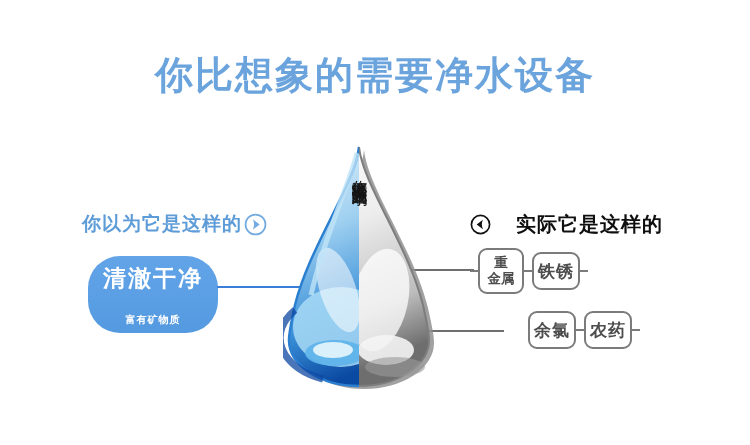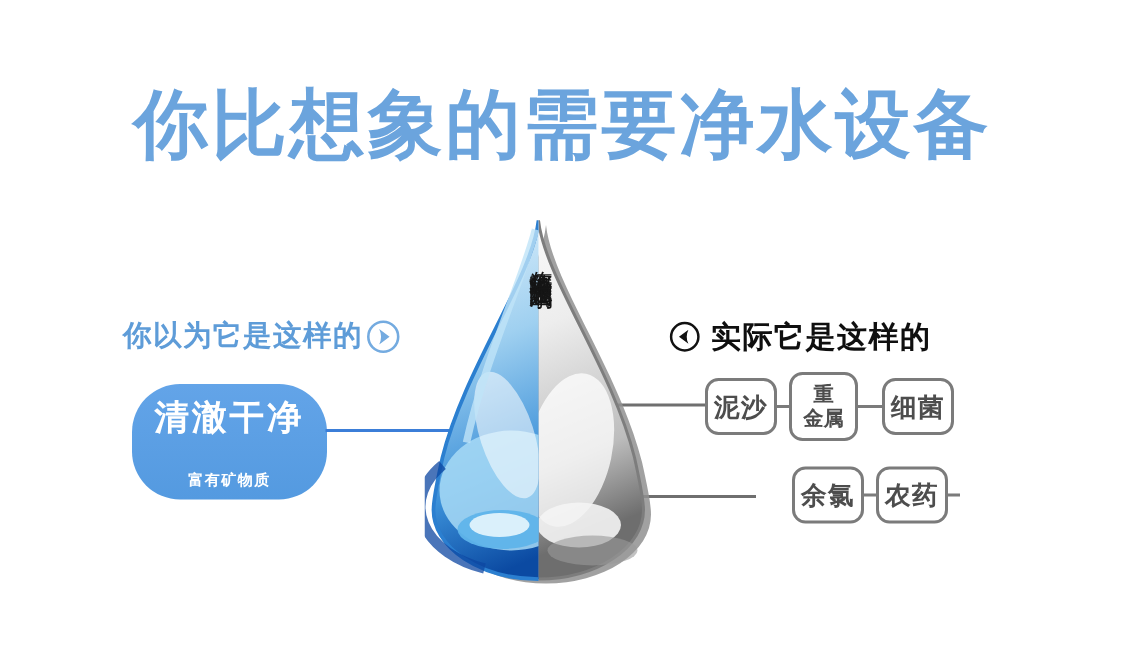--- a/index.html
+++ b/index.html
@@ -2,21 +2,21 @@
 <html><head>
 <meta charset="utf-8">
 <style>
   html,body{margin:0;padding:0;background:#fff;}
   .stage{
     position:relative;width:750px;height:445px;background:#ffffff;overflow:hidden;
     font-family:"Liberation Sans","DejaVu Sans",sans-serif;
   }
   .title{
     position:absolute;top:50px;left:0;width:750px;text-align:center;
-    font-size:50px;font-weight:bold;color:#6ba4dd;letter-spacing:2px;white-space:nowrap;
+    font-size:38px;font-weight:bold;color:#6ba4dd;letter-spacing:2px;white-space:nowrap;
   }
   
   .left-header{
     position:absolute;left:82px;top:211px;display:flex;align-items:center;gap:2px;
   }
   .left-header .txt{font-size:19px;font-weight:bold;color:#5e9cd8;letter-spacing:1px;}
   .arrow-badge{width:23px;height:23px;display:block;}
   .clean-card{
     position:absolute;left:88px;top:256px;width:130px;height:77px;
     background:linear-gradient(180deg,#63a4e8,#549ae0);border-radius:32px;
@@ -32,21 +32,21 @@
   
   .drop{position:absolute;left:283px;top:145px;width:152px;height:246px;z-index:2;}
   .drop-question{
     position:absolute;left:352px;top:168px;z-index:3;
     writing-mode:vertical-rl;text-orientation:upright;
     font-family:"Liberation Serif","DejaVu Serif",serif;
     font-size:15.5px;color:#151515;letter-spacing:1px;line-height:1;
   }
   
   .right-header{
-    position:absolute;left:446px;top:211px;display:flex;align-items:center;gap:7px;
+    position:absolute;left:470px;top:211px;display:flex;align-items:center;gap:25px;
   }
   .right-header .txt{font-size:20px;font-weight:bold;color:#0f0f0f;letter-spacing:1px;}
   .pill-row{position:absolute;display:flex;align-items:center;z-index:1;}
   .pill-row.row1{left:470px;top:252px;height:38px;}
   .pill-row.row2{left:528px;top:311px;height:38px;}
   .pill{
     box-sizing:border-box;min-width:46px;height:38px;border:2px solid #7b7b7b;border-radius:9px;
     background:#ffffff;color:#4d4d4d;font-size:17px;font-weight:bold;letter-spacing:1px;
     display:flex;align-items:center;justify-content:center;padding:0 4px;
     white-space:pre-line;text-align:center;
@@ -127,27 +127,26 @@
 
   <div class="right-header">
     <svg class="arrow-badge" viewBox="0 0 24 24" style="width:21px;height:21px">
       <circle cx="12" cy="12" r="10.4" fill="none" stroke="#111111" stroke-width="1.9"></circle>
       <path d="M14.8,6.6 L7.6,12 L14.8,17.4 C13.1,13.8 13.1,10.2 14.8,6.6 Z" fill="#111111"></path>
     </svg>
     <span class="txt">实际它是这样的</span>
   </div>
 
   <div class="pill-row row1">
-    <div class="pill">泥沙</div>
     <div class="conn"></div>
     <div class="pill tall">重
 金属</div>
     <div class="conn"></div>
+    <div class="pill">铁锈</div>
     <div class="conn"></div>
-    <div class="pill">细菌</div>
   </div>
 
   <div class="pill-row row2">
     <div class="pill">余氯</div>
     <div class="conn"></div>
     <div class="pill">农药</div>
     <div class="conn"></div>
   </div>
 
 </div>

